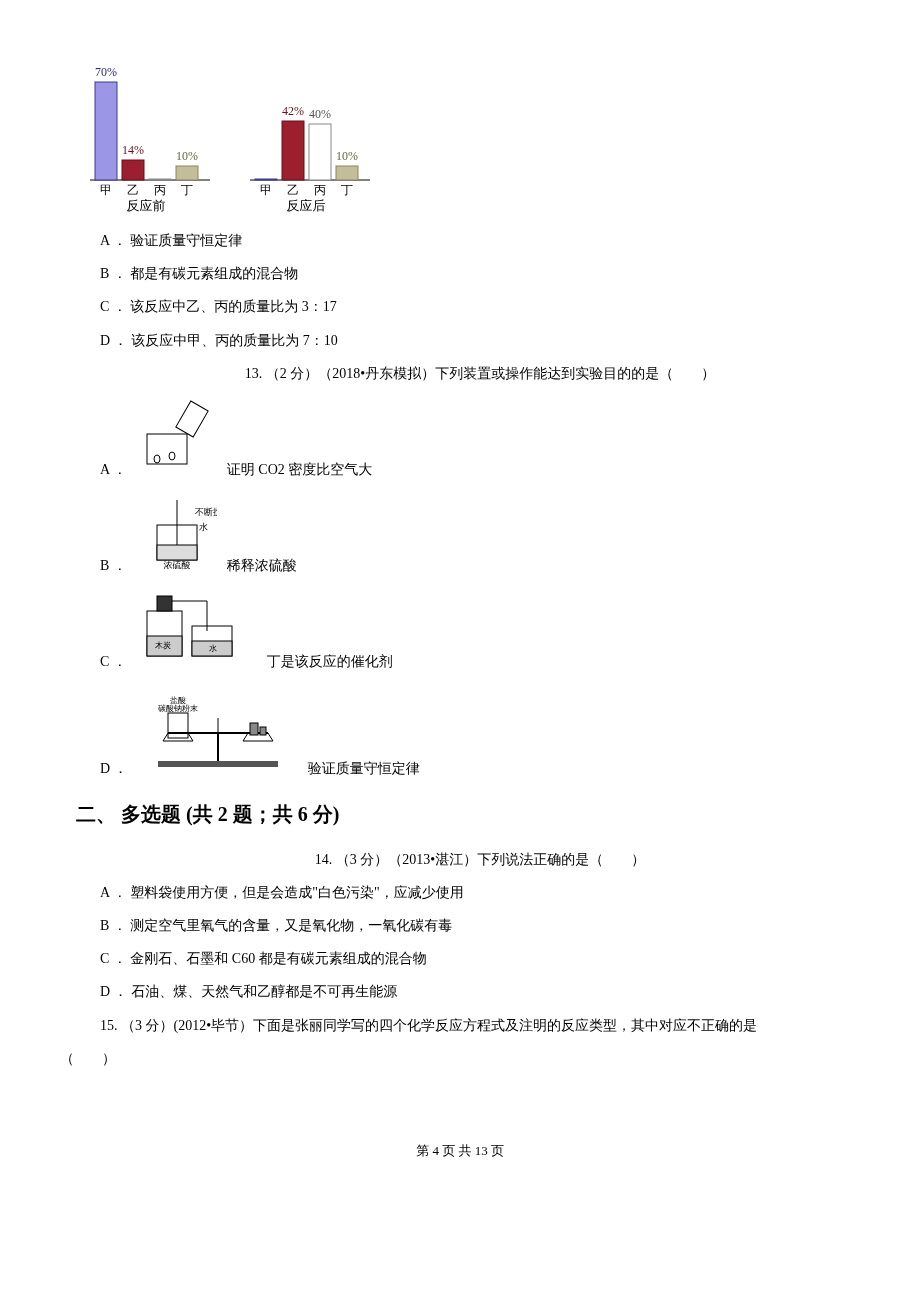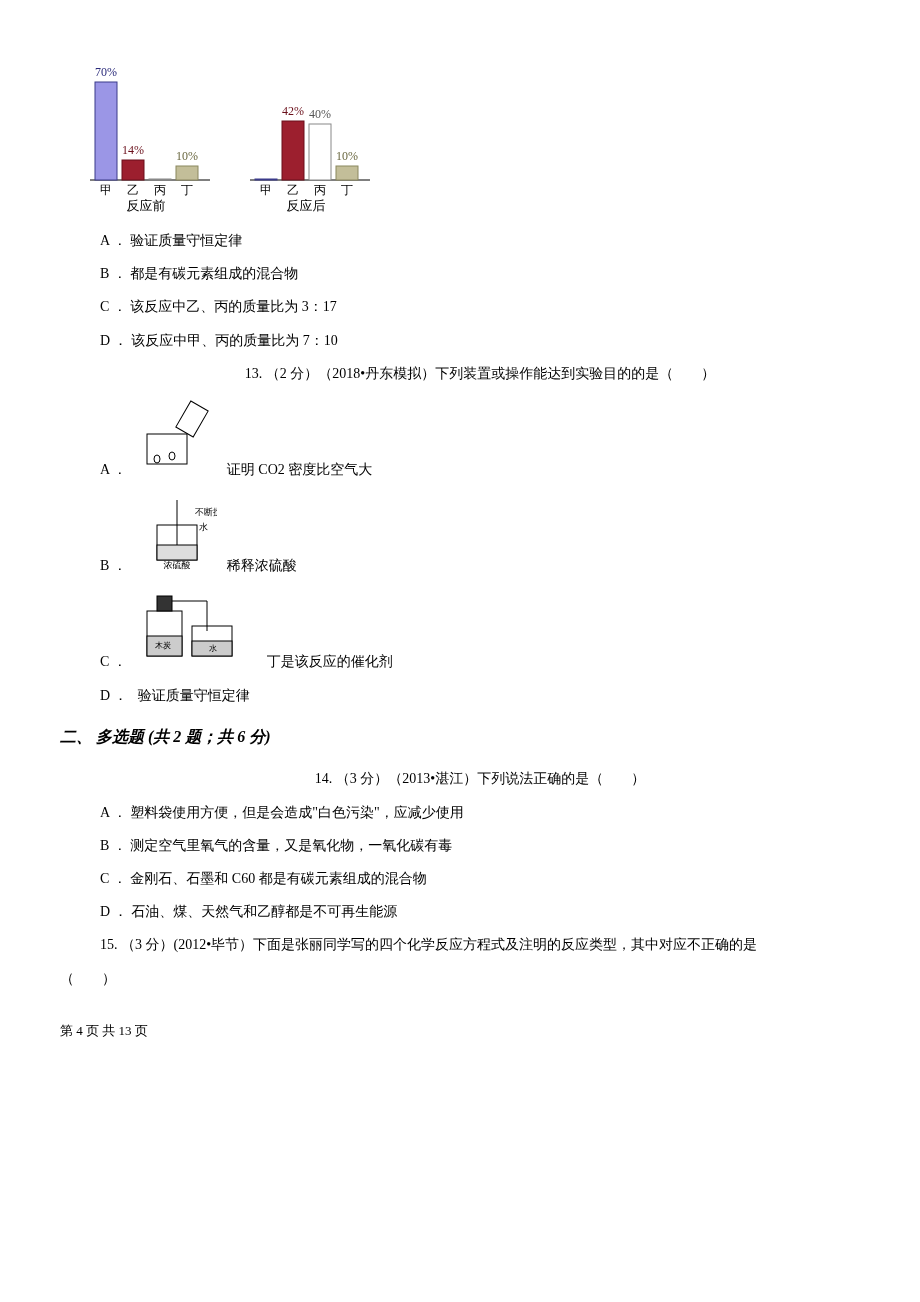--- a/index.html
+++ b/index.html
@@ -14,42 +14,42 @@
     }
     .content-line {
       margin: 8px 0 8px 40px;
       text-align: center;
     }
     .content-line-A {
       margin: 8px 0 8px 40px;
     }
     .section-header {
       font-weight: bold;
-      font-size: 16px;
-      margin: 15px 0;
-      font-style: italic;
+      font-size: 20px;
+      margin: 15px 16px;
     }
     .chart-container {
       margin-left: 20px;
       margin-bottom: 0;
     }
     .chart-svg { display: block; }
     .inline-img-row {
       display: flex;
       align-items: flex-end;
       margin: 8px 0 8px 40px;
     }
     .inline-img-row .opt-label {
       margin-right: 10px;
     }
     .inline-img-row .img-box {
       margin-right: 10px;
     }
     .footer {
-      margin-top: 28px;
+      text-align: center;
+      margin-top: 68px;
       font-size: 13px;
     }
     .q15-row {
       margin: 8px 0 8px 40px;
     }
     .q15-tail {
       margin: 8px 0;
     }
   </style>
 </head>
@@ -161,20 +161,39 @@
       <rect x="55" y="55" width="40" height="15" fill="#ccc" stroke="#000"></rect>
       <text x="18" y="62" font-size="8">木炭</text>
       <text x="72" y="65" font-size="8">水</text>
     </svg>
   </span>
   <span>丁是该反应的催化剂</span>
 </div>
 
 <div class="inline-img-row">
   <span class="opt-label">D ．</span>
+  <span class="img-box">
+    <svg width="160" height="90">
+
+      <rect x="20" y="78" width="120" height="6" fill="#555"></rect>
+      <line x1="80" y1="50" x2="80" y2="78" stroke="#000" stroke-width="2"></line>
+      <line x1="30" y1="50" x2="130" y2="50" stroke="#000" stroke-width="2"></line>
+
+      <path d="M30 50 L25 58 L55 58 L50 50 Z" fill="none" stroke="#000"></path>
+      <rect x="30" y="30" width="20" height="25" fill="none" stroke="#000"></rect>
+      <text x="40" y="20" font-size="8" text-anchor="middle">盐酸</text>
+      <text x="40" y="28" font-size="8" text-anchor="middle">碳酸钠粉末</text>
+
+      <path d="M110 50 L105 58 L135 58 L130 50 Z" fill="none" stroke="#000"></path>
+      <rect x="112" y="40" width="8" height="12" fill="#888" stroke="#000"></rect>
+      <rect x="122" y="44" width="6" height="8" fill="#888" stroke="#000"></rect>
+
+      <line x1="80" y1="50" x2="80" y2="35" stroke="#000"></line>
+    </svg>
+  </span>
   <span>验证质量守恒定律</span>
 </div>
 
 <div class="section-header">二、 多选题 (共 2 题；共 6 分)</div>
 
 <div class="content-line">14. （3 分）（2013•湛江）下列说法正确的是（　　）</div>
 <div class="content-line-A">
   <span>A ．</span>
   <span>塑料袋使用方便，但是会造成"白色污染"，应减少使用</span>
 </div>

